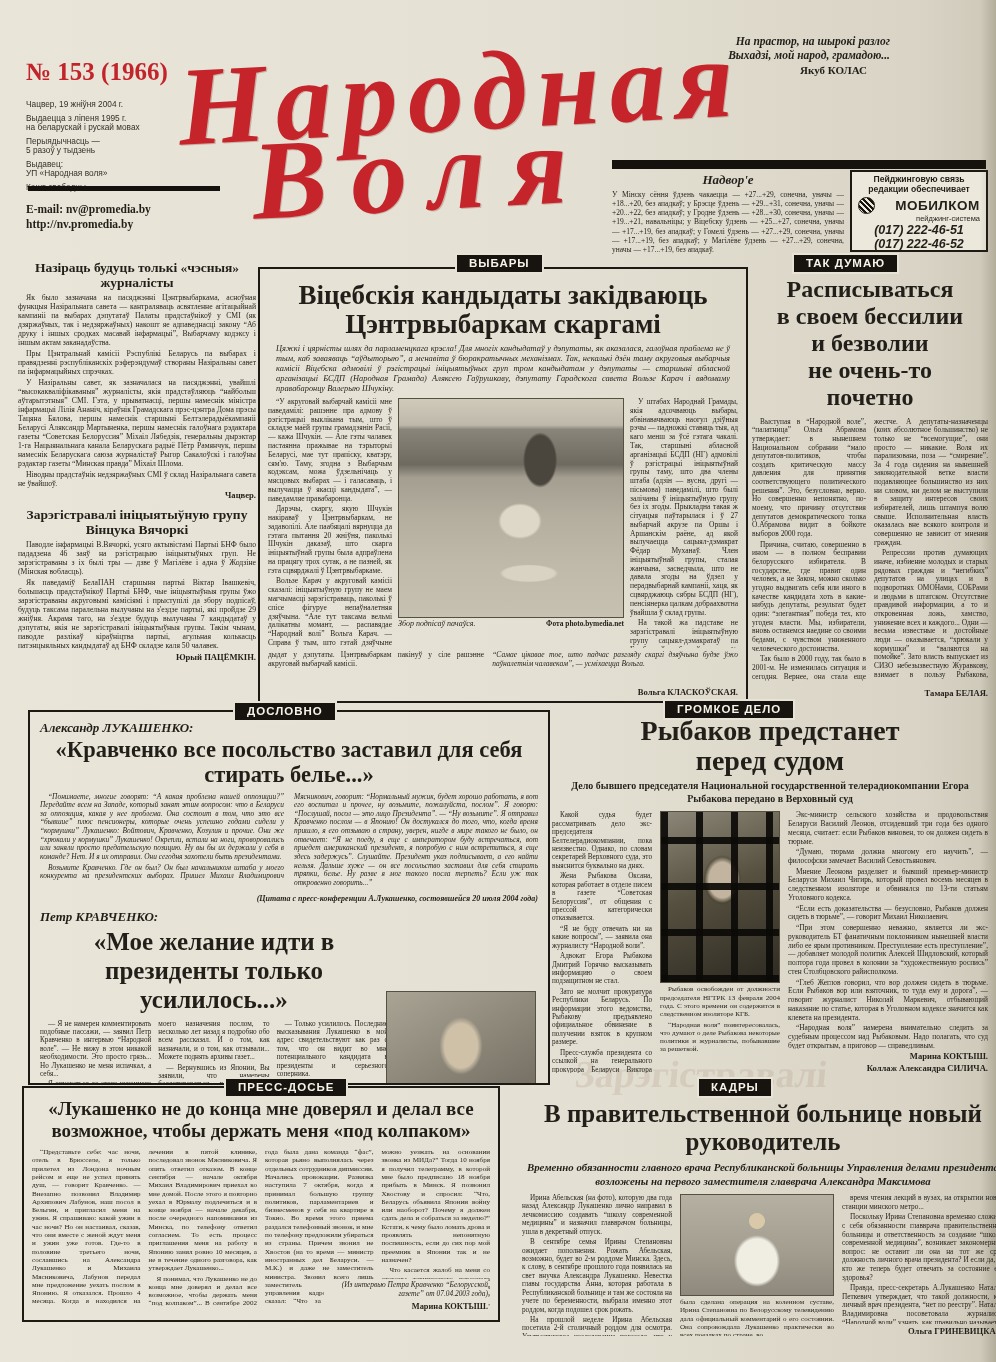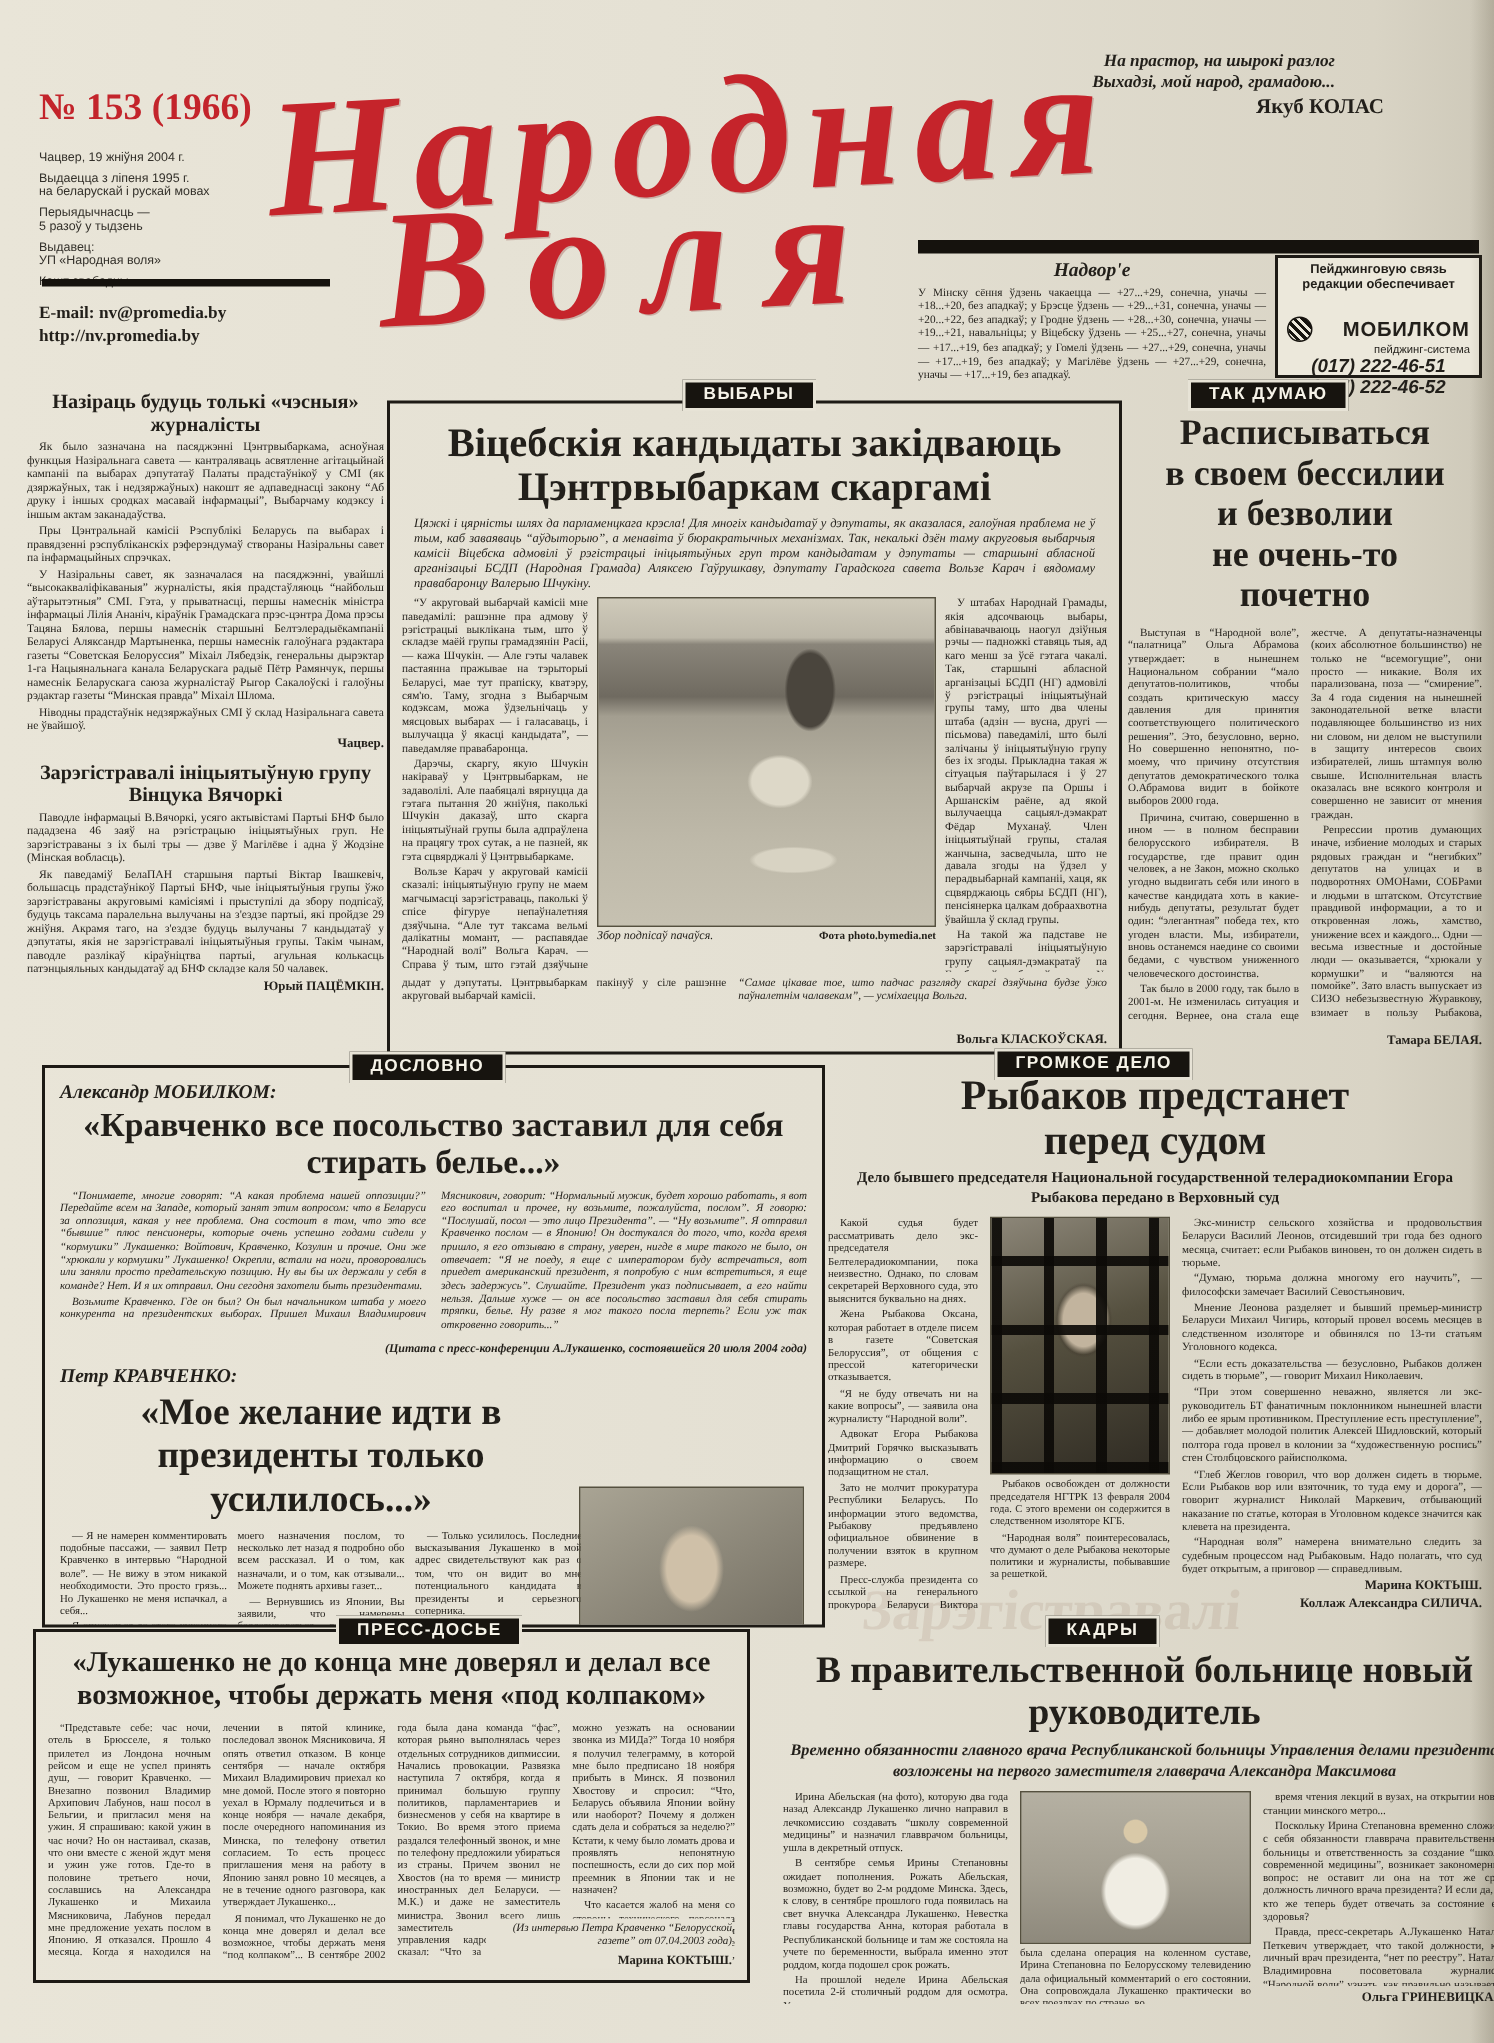--- a/index.html
+++ b/index.html
@@ -23,32 +23,32 @@
     font-family:"Liberation Sans",sans-serif;font-size:8.3px;line-height:1.15;color:#33302a;}
   .pubinfo p{text-indent:0;margin:0 0 4px 0;}
   .bar-sm{position:absolute;left:28px;top:186px;width:192px;height:5px;background:#15120d;}
   .email{position:absolute;left:26px;top:202px;font-size:11.5px;font-weight:bold;line-height:1.3;}
   .mast{position:absolute;color:#c5242b;font-style:italic;font-weight:bold;line-height:.9;
     transform:rotate(-3deg);text-shadow:1px 1px 0 rgba(120,20,20,.25);}
   .mast1{left:178px;top:42px;font-size:112px;letter-spacing:10px;}
   .mast2{left:252px;top:122px;font-size:112px;letter-spacing:24px;}
   .motto{position:absolute;left:660px;top:34px;width:230px;text-align:right;
     font-size:11.5px;font-style:italic;font-weight:bold;line-height:1.25;}
-  .motto-author{position:absolute;left:800px;top:64px;width:160px;text-align:center;
-    font-size:14px;font-weight:bold;}
+  .motto-author{position:absolute;left:800px;top:64px;width:160px;text-align:left;
+    font-size:11px;font-weight:bold;}
   .bar-lg{position:absolute;left:612px;top:160px;width:374px;height:9px;background:#15120d;}
   .weather{position:absolute;left:612px;top:172px;width:232px;}
   .weather h3{text-align:center;font-style:italic;font-size:13px;margin-bottom:2px;}
   .weather .wx{font-size:7.5px;line-height:1.22;text-align:justify;}
   .weather .site{text-align:right;font-style:italic;font-size:8px;margin-top:1px;}
   .ad{position:absolute;left:850px;top:170px;width:134px;height:78px;background:#ece8db;
     border:2px solid #1d1a15;box-shadow:0 0 0 1px #ece8db inset;
     font-family:"Liberation Sans",sans-serif;text-align:center;}
   .ad .l1{font-size:8.6px;font-weight:bold;line-height:1.15;margin-top:3px;}
-  .ad .brand{display:flex;align-items:center;justify-content:center;gap:20px;margin-top:16px;}
+  .ad .brand{display:flex;align-items:center;justify-content:center;gap:20px;margin-top:2px;}
   .ad .logo{width:15px;height:15px;border-radius:50%;background:
     repeating-linear-gradient(45deg,#17140f 0 2px,#ece8db 2px 4px);border:1px solid #17140f;}
   .ad .bname{font-size:13.5px;font-weight:bold;letter-spacing:.5px;}
   .ad .bsub{font-size:7.5px;text-align:right;padding-right:6px;}
   .ad .ph{font-size:12.5px;font-weight:bold;font-style:italic;line-height:1.15;}
   
   .leftcol{position:absolute;left:18px;top:260px;width:238px;height:442px;overflow:hidden;}
   .leftcol article{margin-bottom:7px;}
   .leftcol h2{text-align:center;font-size:13.5px;line-height:1.12;margin-bottom:3px;}
   .leftcol .bd{font-size:7.7px;line-height:1.17;}
@@ -235,21 +235,21 @@
         <p>Причина, считаю, совершенно в ином — в полном бесправии белорусского избирателя. В государстве, где правит один человек, а не Закон, можно сколько угодно выдвигать себя или иного в качестве кандидата хоть в какие-нибудь депутаты, результат будет один: “элегантная” победа тех, кто угоден власти. Мы, избиратели, вновь останемся наедине со своими бедами, с чувством униженного человеческого достоинства.</p>
         <p>Так было в 2000 году, так было в 2001-м. Не изменилась ситуация и сегодня. Вернее, она стала еще жестче. А депутаты-назначенцы (коих абсолютное большинство) не только не “всемогущие”, они просто — никакие. Воля их парализована, поза — “смирение”. За 4 года сидения на нынешней законодательной ветке власти подавляющее большинство из них ни словом, ни делом не выступили в защиту интересов своих избирателей, лишь штампуя волю свыше. Исполнительная власть оказалась вне всякого контроля и совершенно не зависит от мнения граждан.</p>
         <p>Репрессии против думающих иначе, избиение молодых и старых рядовых граждан и “негибких” депутатов на улицах и в подворотнях ОМОНами, СОБРами и людьми в штатском. Отсутствие правдивой информации, а то и откровенная ложь, хамство, унижение всех и каждого... Одни — весьма известные и достойные люди — оказывается, “хрюкали у кормушки” и “валяются на помойке”. Зато власть выпускает из СИЗО небезызвестную Журавкову, взимает в пользу Рыбакова, который обвиняется в крупных взятках, астрономический штраф с “Народной воли”. Видите ли, газета посягнула на его “честь” и “достоинство”!</p>
       </div>
     <div class="byline">Тамара БЕЛАЯ.</div>
     <div class="place">Минск.</div>
   </section>
 
   <div class="tab" style="left:233px;top:701px;">ДОСЛОВНО</div>
   <section class="box verbatim">
-    <div class="speaker">Александр МОБИЛКОМ:</div>
+    <div class="speaker">Александр ЛУКАШЕНКО:</div>
     <h1 class="t1">«Кравченко все посольство заставил для себя стирать белье...»</h1>
     <div class="q just">
         <p>“Понимаете, многие говорят: “А какая проблема нашей оппозиции?” Передайте всем на Западе, который занят этим вопросом: что в Беларуси за оппозиция, какая у нее проблема. Она состоит в том, что это все “бывшие” плюс пенсионеры, которые очень успешно годами сидели у “кормушки” Лукашенко: Войтович, Кравченко, Козулин и прочие. Они же “хрюкали у кормушки” Лукашенко! Окрепли, встали на ноги, проворовались или заняли просто предательскую позицию. Ну вы бы их держали у себя в команде? Нет. И я их отправил. Они сегодня захотели быть президентами.</p>
         <p>Возьмите Кравченко. Где он был? Он был начальником штаба у моего конкурента на президентских выборах. Пришел Михаил Владимирович Мясникович, говорит: “Нормальный мужик, будет хорошо работать, я вот его воспитал и прочее, ну возьмите, пожалуйста, послом”. Я говорю: “Послушай, посол — это лицо Президента”. — “Ну возьмите”. Я отправил Кравченко послом — в Японию! Он достукался до того, что, когда время пришло, я его отзываю в страну, уверен, нигде в мире такого не было, он отвечает: “Я не поеду, я еще с императором буду встречаться, вот приедет американский президент, я попробую с ним встретиться, я еще здесь задержусь”. Слушайте. Президент указ подписывает, а его найти нельзя. Дальше хуже — он все посольство заставил для себя стирать тряпки, белье. Ну разве я мог такого посла терпеть? Если уж так откровенно говорить...”</p>
       </div>
     <div class="cite">(Цитата с пресс-конференции А.Лукашенко, состоявшейся 20 июля 2004 года)</div>
     <div class="speaker">Петр КРАВЧЕНКО:</div>
     <div class="kr">
       <h1 class="t2">«Мое желание идти в президенты только усилилось...»</h1>
       <div class="bd just">

